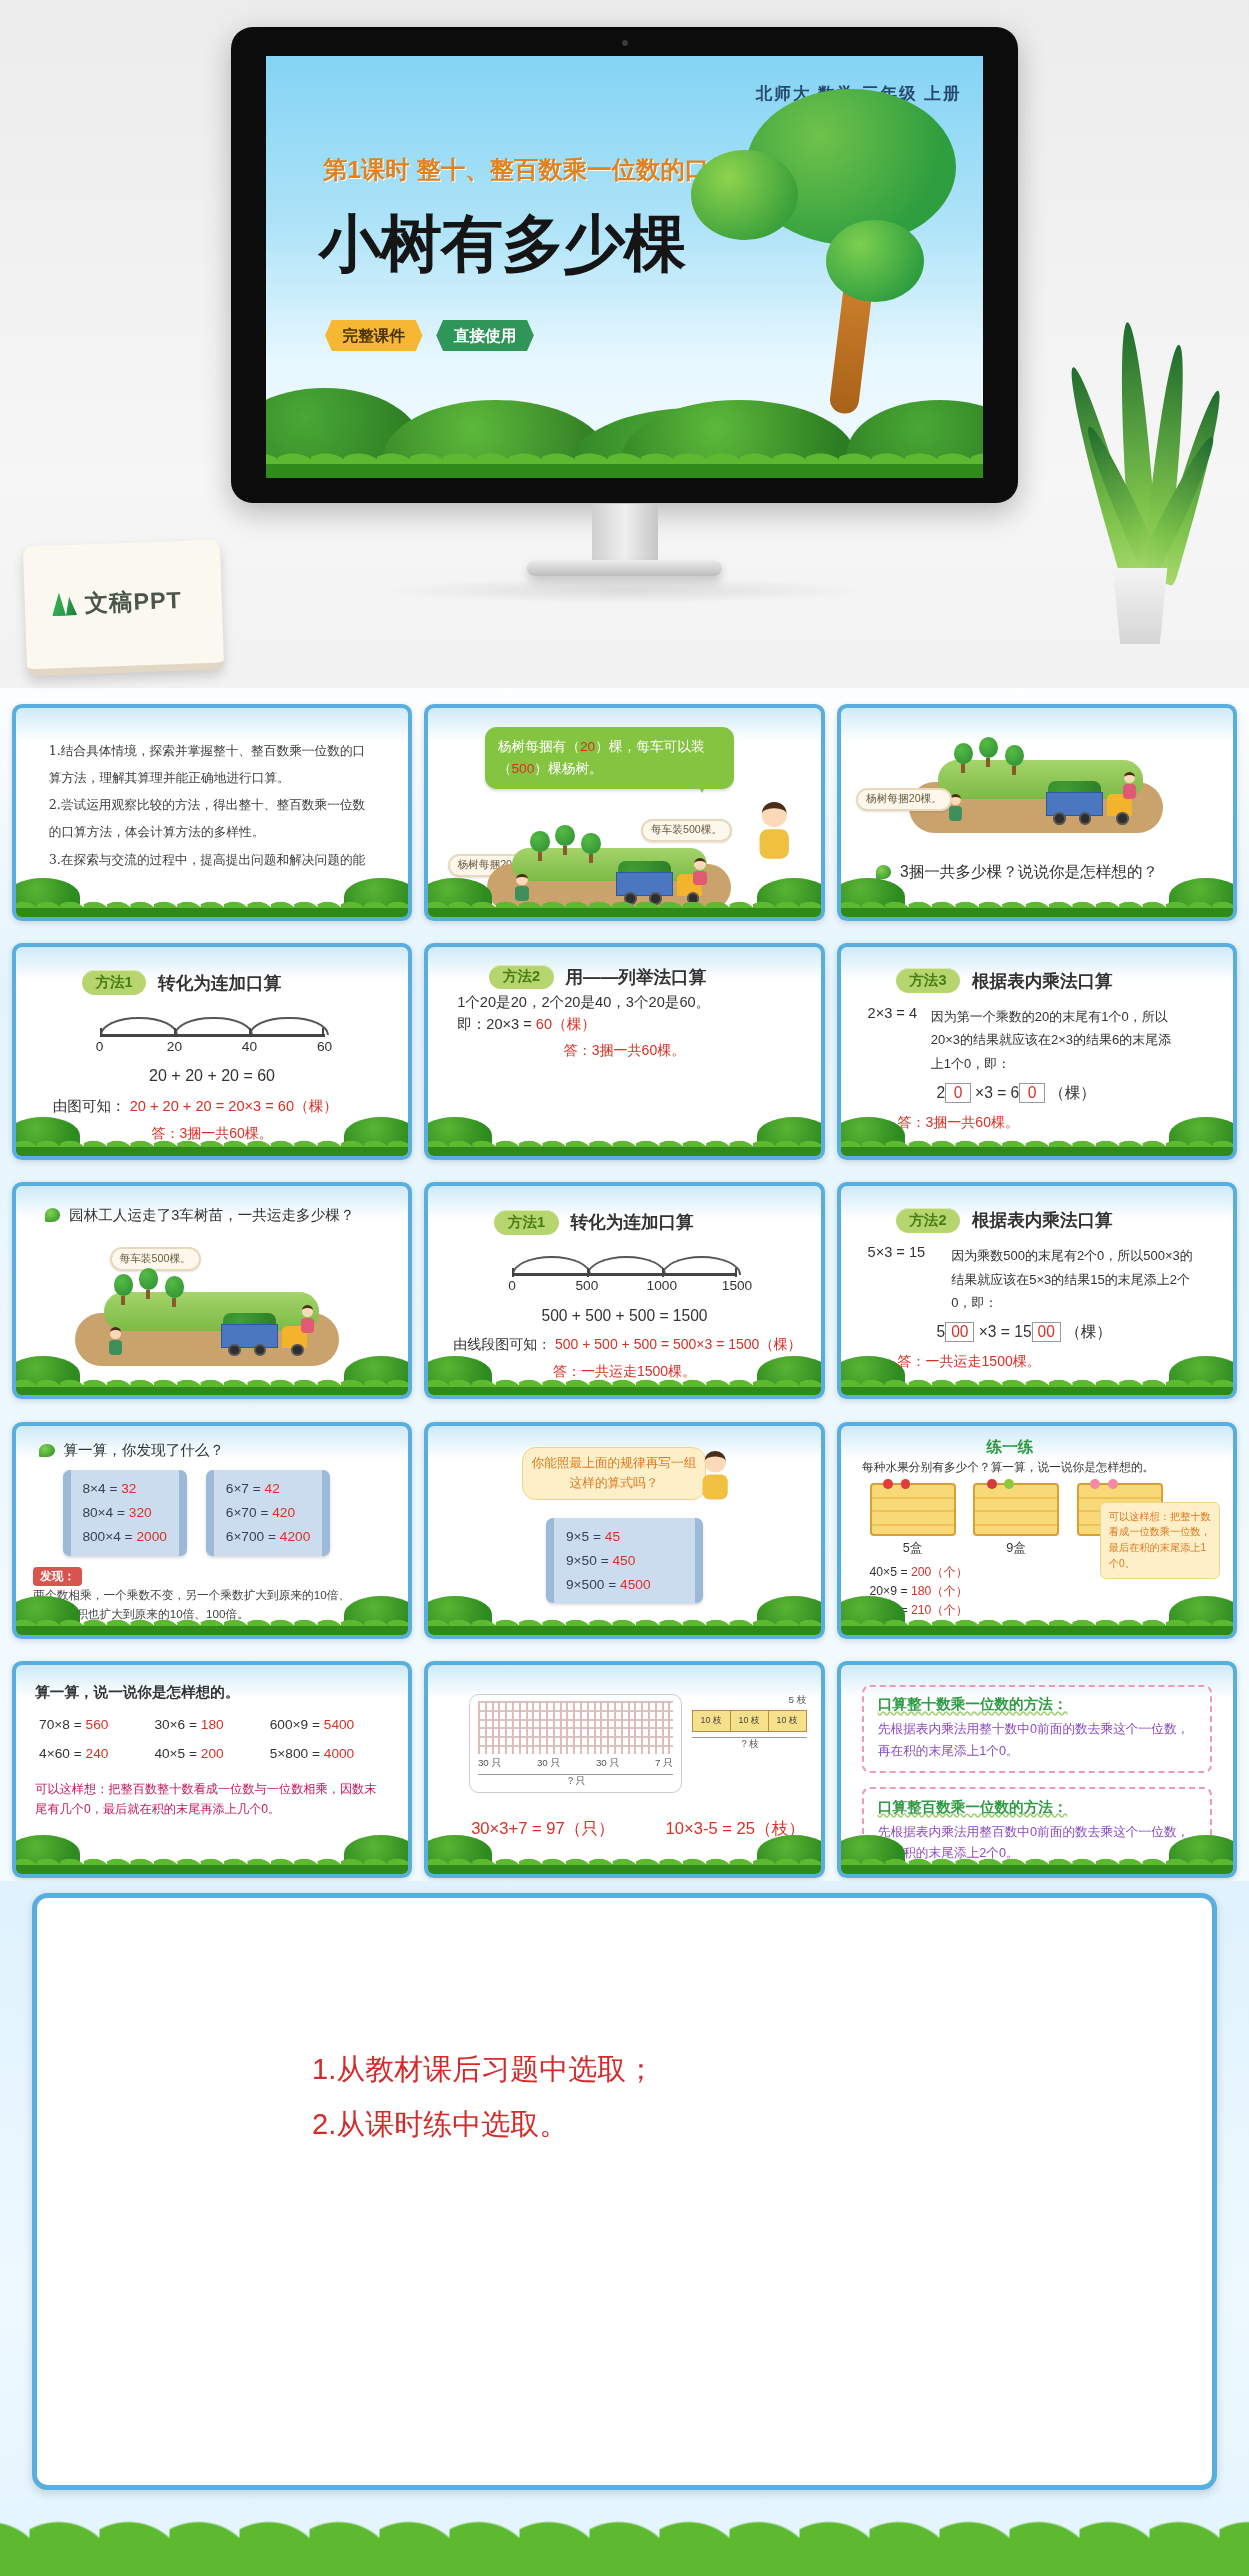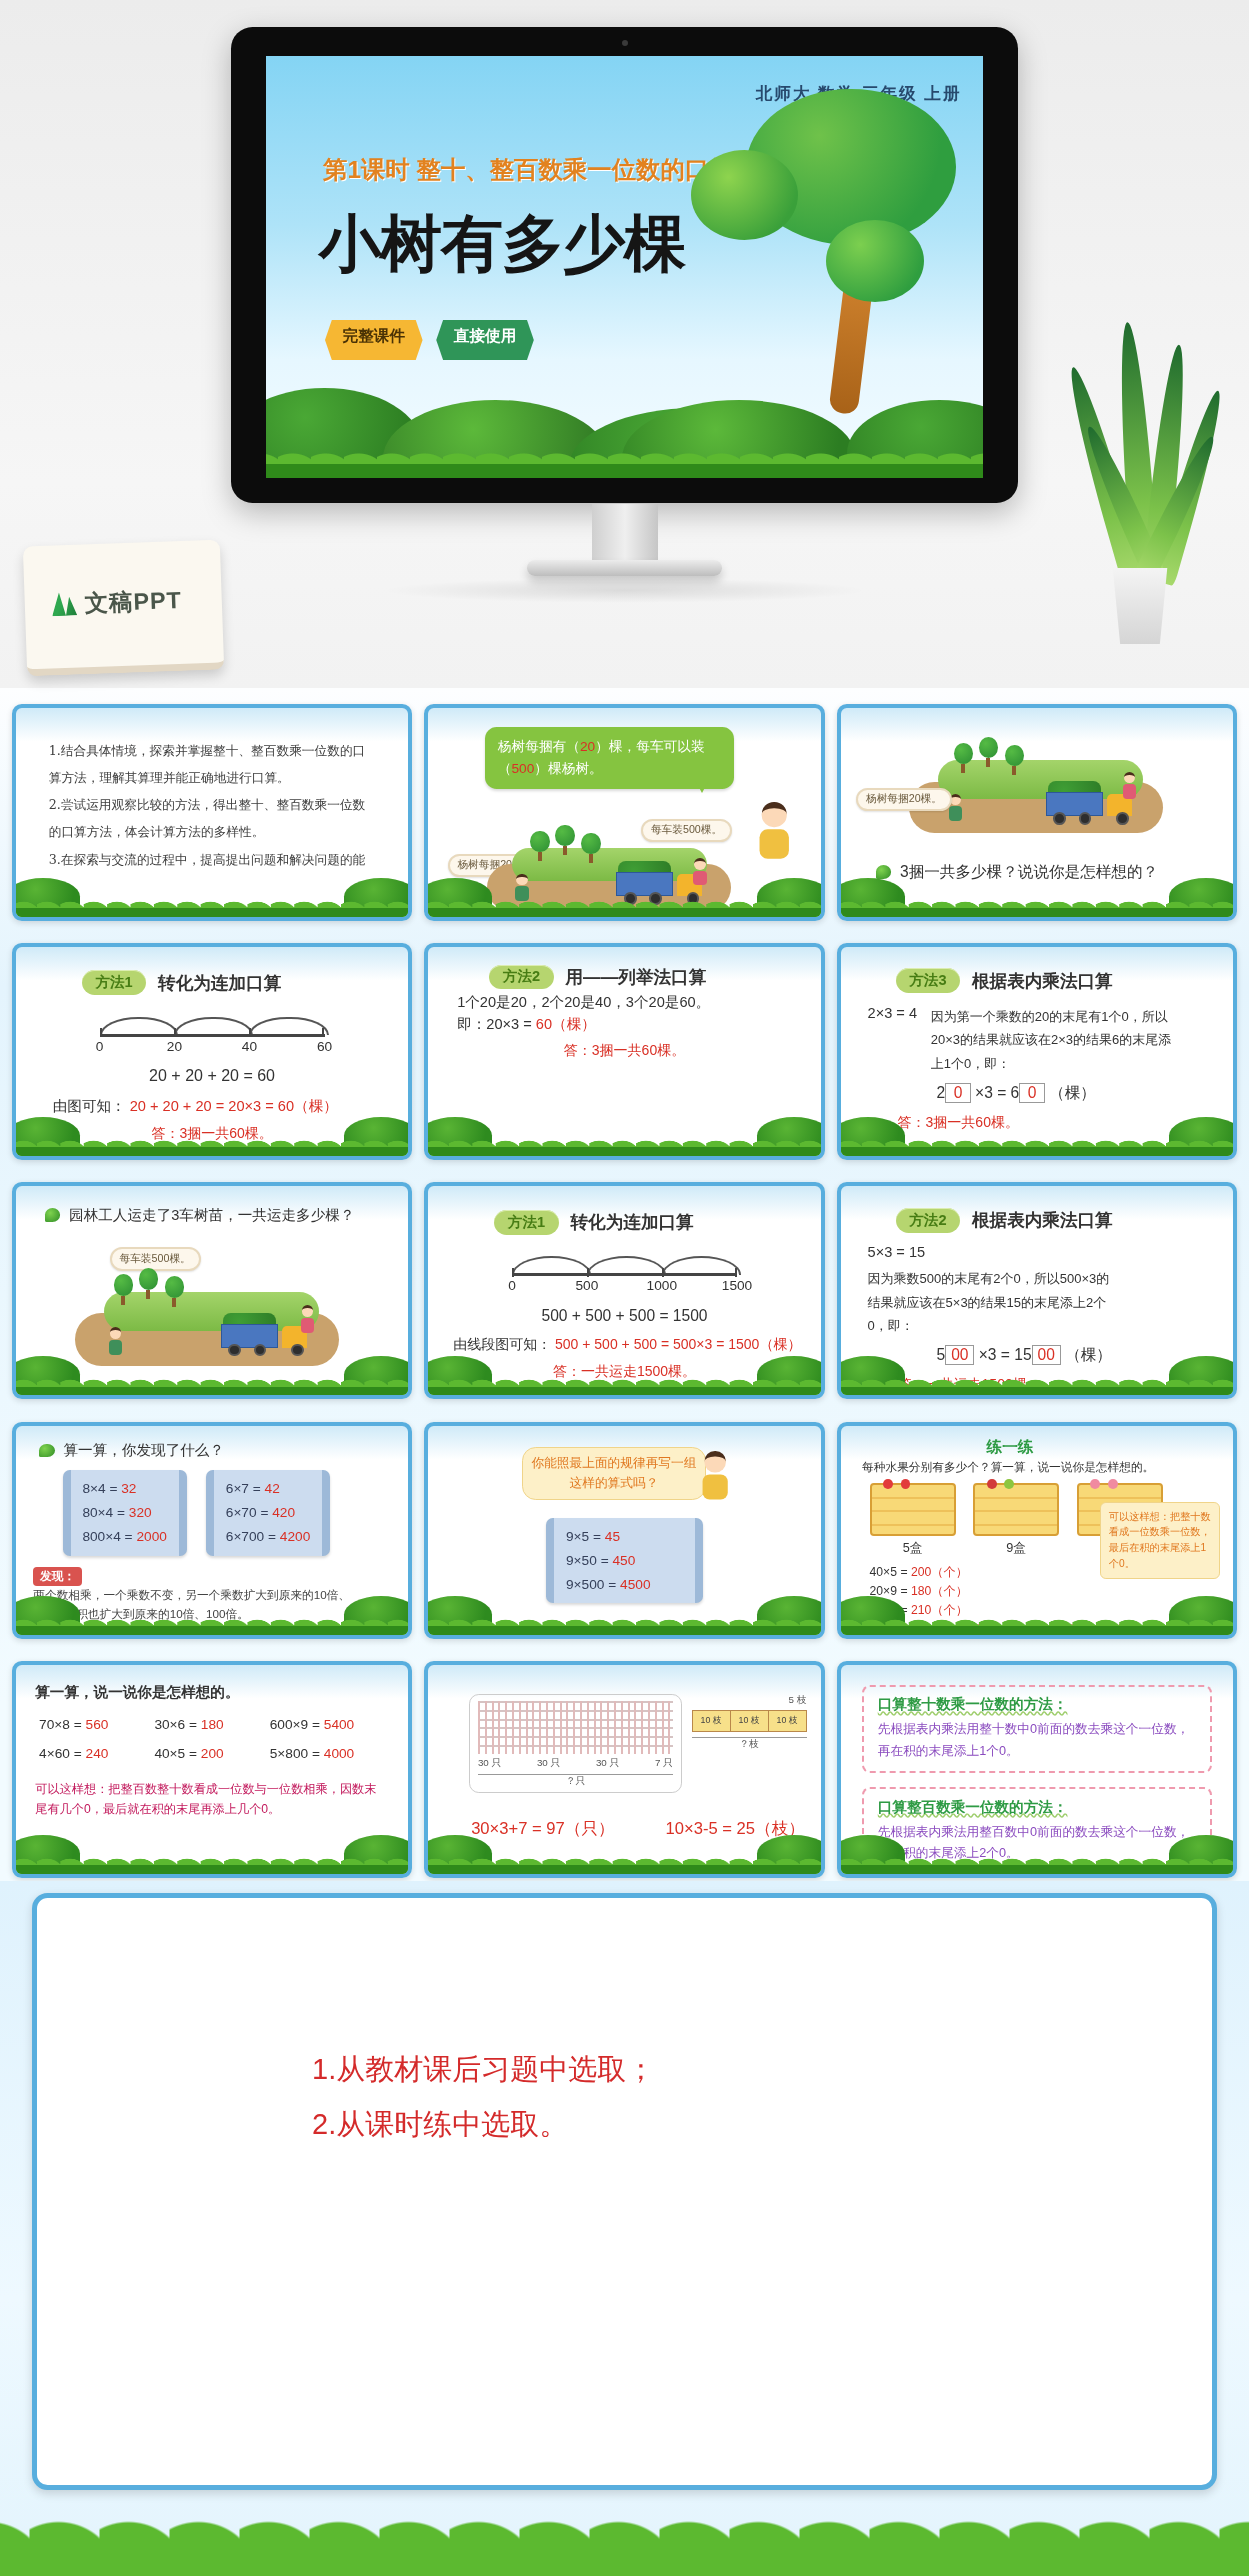--- a/index.html
+++ b/index.html
@@ -8,21 +8,21 @@
 
   
   .hero{position:relative;height:688px;background:linear-gradient(#ececec,#f6f6f6 70%,#f2f2f2);}
   .monitor{position:absolute;left:231px;top:27px;width:787px;height:476px;background:#0c0c0c;border-radius:21.5px;box-shadow:0 9.8px 29px rgba(0,0,0,.25);padding:29px 35px 25px;box-sizing:border-box;}
   .webcam{position:absolute;top:12.7px;left:50%;width:6.8px;height:6.8px;margin-left:-2.9px;border-radius:50%;background:#3a3a3a;}
   .screen{position:relative;width:100%;height:100%;overflow:hidden;background:linear-gradient(#84d4f4 0%,#aee3f8 40%,#e6f7ff 72%,#f2fbff 100%);}
   .edition{position:absolute;top:27px;right:21.5px;font-size:16.6px;letter-spacing:2px;color:#27496d;font-weight:bold;}
   .lesson-tag{position:absolute;top:98px;left:57px;font-size:24.4px;font-weight:bold;color:#e2821f;text-shadow:1px 1px 0 #fff;}
   .main-title{position:absolute;top:146px;left:53px;font-size:62px;font-weight:800;color:#151515;letter-spacing:-1px;}
   .btn-row{position:absolute;top:264px;left:59px;display:flex;gap:13.7px;}
-  .btn{height:40px;line-height:31px;padding:0 17.6px;font-size:15.6px;font-weight:bold;clip-path:polygon(7% 0,93% 0,100% 50%,93% 100%,7% 100%,0 50%);}
+  .btn{height:31px;line-height:31px;padding:0 17.6px;font-size:15.6px;font-weight:bold;clip-path:polygon(7% 0,93% 0,100% 50%,93% 100%,7% 100%,0 50%);}
   .btn-yellow{background:#f6b733;color:#4a3205;}
   .btn-green{background:#2f9558;color:#fff;}
   .blob{position:absolute;border-radius:50%;}
   .trunk{position:absolute;right:115px;bottom:64px;width:29px;height:176px;background:linear-gradient(#d98a33,#a86218);border-radius:13.7px;transform:rotate(7deg);}
   .screen-grass{position:absolute;left:0;right:0;bottom:0;height:33px;background:radial-gradient(29px 25px at 14.6px 33px,#5cb930 96%,transparent) repeat-x bottom/33px 33px;}
   .screen-grass-strip{position:absolute;left:0;right:0;bottom:0;height:13.7px;background:#2f8a1a;}
   .stand-neck{position:absolute;left:592px;top:504px;width:66px;height:57px;background:linear-gradient(90deg,#cfcfcf,#efefef,#c6c6c6);}
   .stand-base{position:absolute;left:527px;top:560px;width:195px;height:15.6px;border-radius:7.8px;background:linear-gradient(#ececec,#bdbdbd);box-shadow:0 5.9px 9.8px rgba(0,0,0,.18);}
   .desk-shadow{position:absolute;left:381px;top:578px;width:488px;height:25px;border-radius:50%;background:radial-gradient(rgba(0,0,0,.10),transparent 70%);}
   .calendar{position:absolute;left:25px;top:543px;width:197px;height:123px;background:#fbf8f0;border-radius:9.8px;transform:rotate(-2deg);box-shadow:0 5.9px 11.7px rgba(0,0,0,.16);border-bottom:7.8px solid #e2d7c4;}
@@ -387,21 +387,21 @@
         <div class="tuft r"></div>
       <div class="grass"></div>
         <div class="grass-strip"></div>
     </div>
 
     <div class="thumb">
       <div class="badge-row" style="margin:21.5px 0 0 55px;">
         <span class="badge">方法2</span>
         <span class="badge-label">根据表内乘法口算</span>
       </div>
-      <div style="display:flex;margin:11.7px 0 0 27px;gap:7px;flex-direction:column;">
+      <div style="display:flex;margin:11.7px 0 0 27px;gap:26px;">
         <div style="font-size:14.6px;color:#333;white-space:nowrap;">5×3 = 15</div>
         <div style="font-size:13px;color:#333;line-height:1.8;width:244px;">因为乘数500的末尾有2个0，所以500×3的结果就应该在5×3的结果15的末尾添上2个0，即：</div>
       </div>
       <div style="margin:7.8px 0 0 96px;font-size:15.6px;color:#333;">
         <span>5</span><span class="boxnum">00</span>
         <span>×3 = 15</span><span class="boxnum">00</span>
         <span>（棵）</span>
       </div>
       <div class="ans" style="margin:9.8px 0 0 57px;">答：一共运走1500棵。</div>
       <div class="tuft l"></div>

